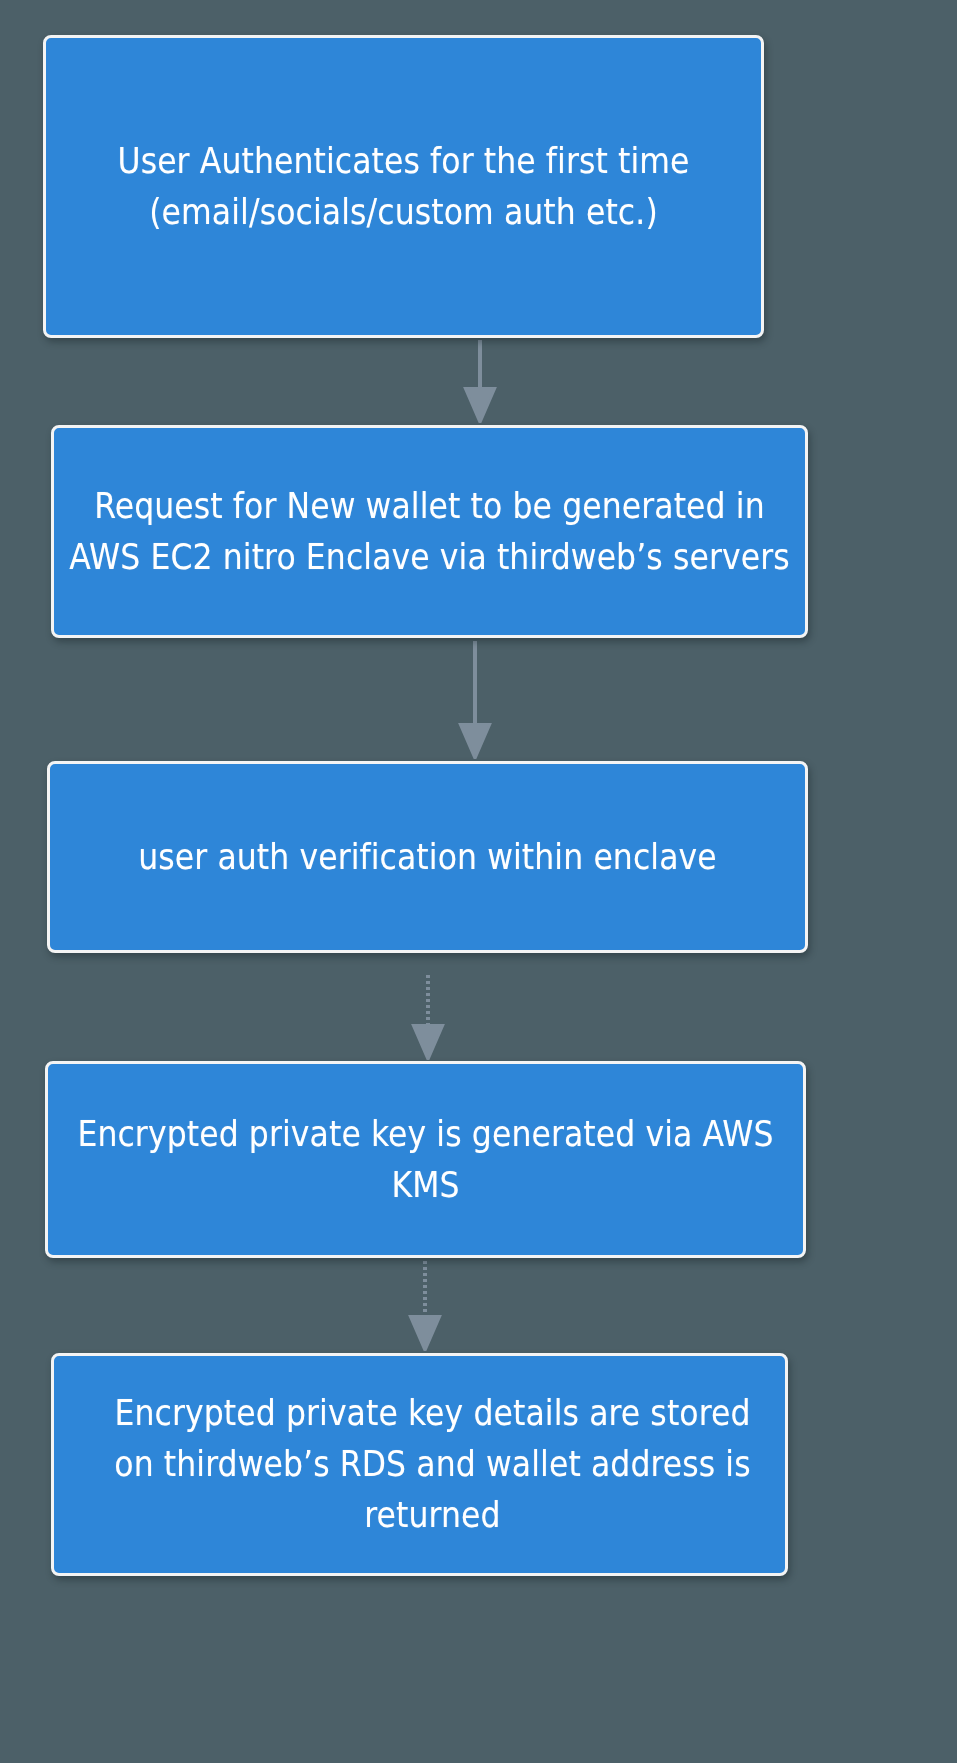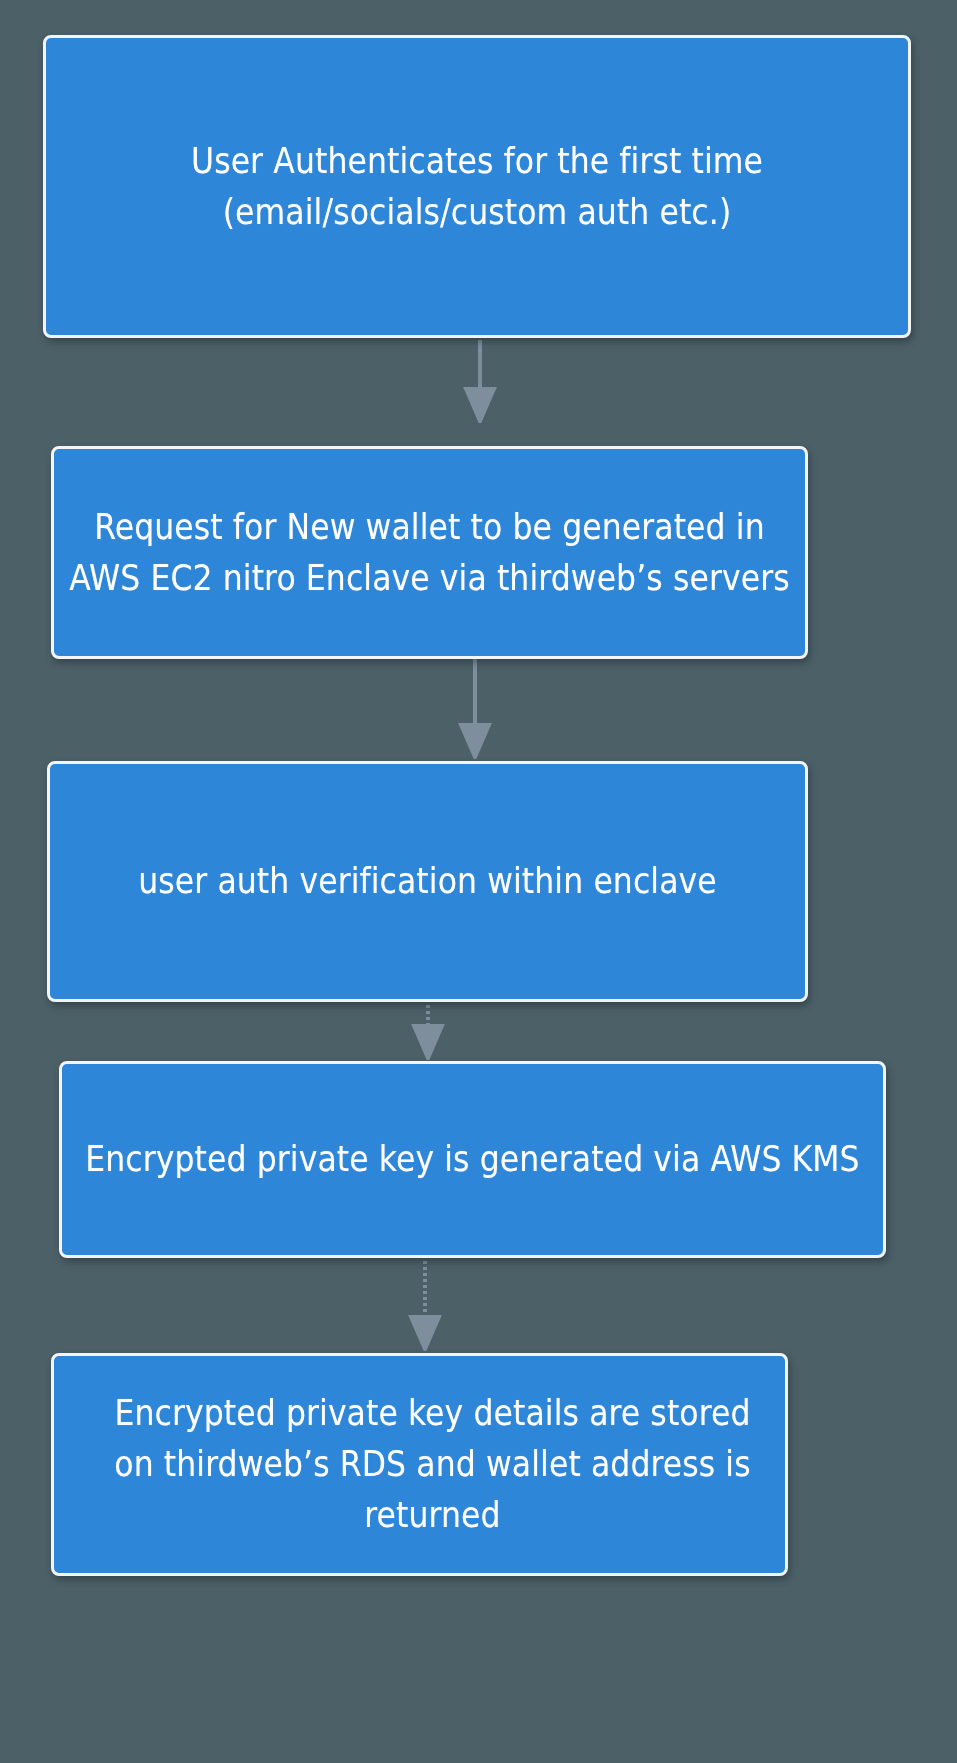--- a/index.html
+++ b/index.html
@@ -51,24 +51,24 @@
     font-size: 35px;
     line-height: 1.45;
     letter-spacing: 0.1px;
     font-weight: 400;
     font-stretch: condensed;
     text-shadow: 0 0 1px rgba(255,255,255,0.35);
     white-space: pre-line;
   }
 
   
-  #node-1 { left: 43px;  top: 35px;   width: 868px; height: 303px; }
-  #node-2 { left: 51px;  top: 446px;  width: 757px; height: 213px; }
-  #node-3 { left: 47px;  top: 761px;  width: 761px; height: 241px; }
-  #node-4 { left: 59px;  top: 1061px; width: 827px; height: 197px; }
+  #node-1 { left: 43px;  top: 35px;   width: 721px; height: 303px; }
+  #node-2 { left: 51px;  top: 425px;  width: 757px; height: 213px; }
+  #node-3 { left: 47px;  top: 761px;  width: 761px; height: 192px; }
+  #node-4 { left: 45px;  top: 1061px; width: 761px; height: 197px; }
   #node-5 { left: 51px;  top: 1353px; width: 737px; height: 223px; padding-left: 40px; }
 </style>
 </head>
 <body>
 
 <div id="flowchart">
 
   <svg class="edge-layer" viewBox="0 0 957 1763" width="957" height="1763" xmlns="http://www.w3.org/2000/svg">
     <defs>
       <marker id="arrowhead" markerWidth="9" markerHeight="9" refX="4.5" refY="4.5" orient="auto" markerUnits="strokeWidth">

